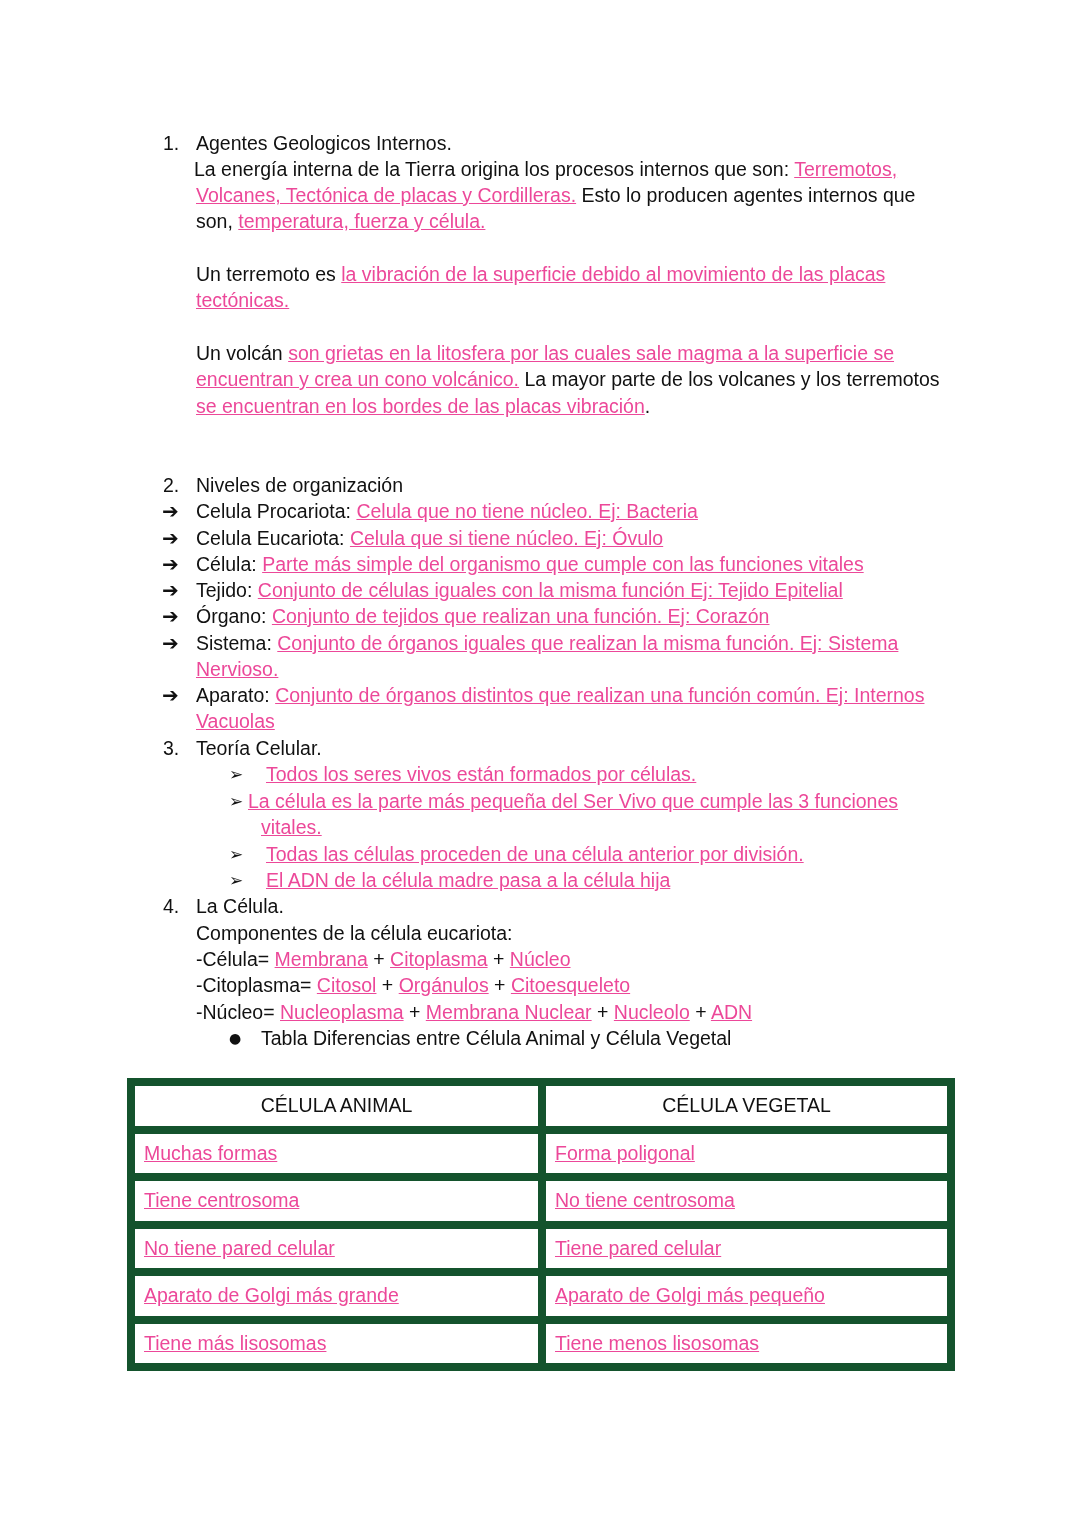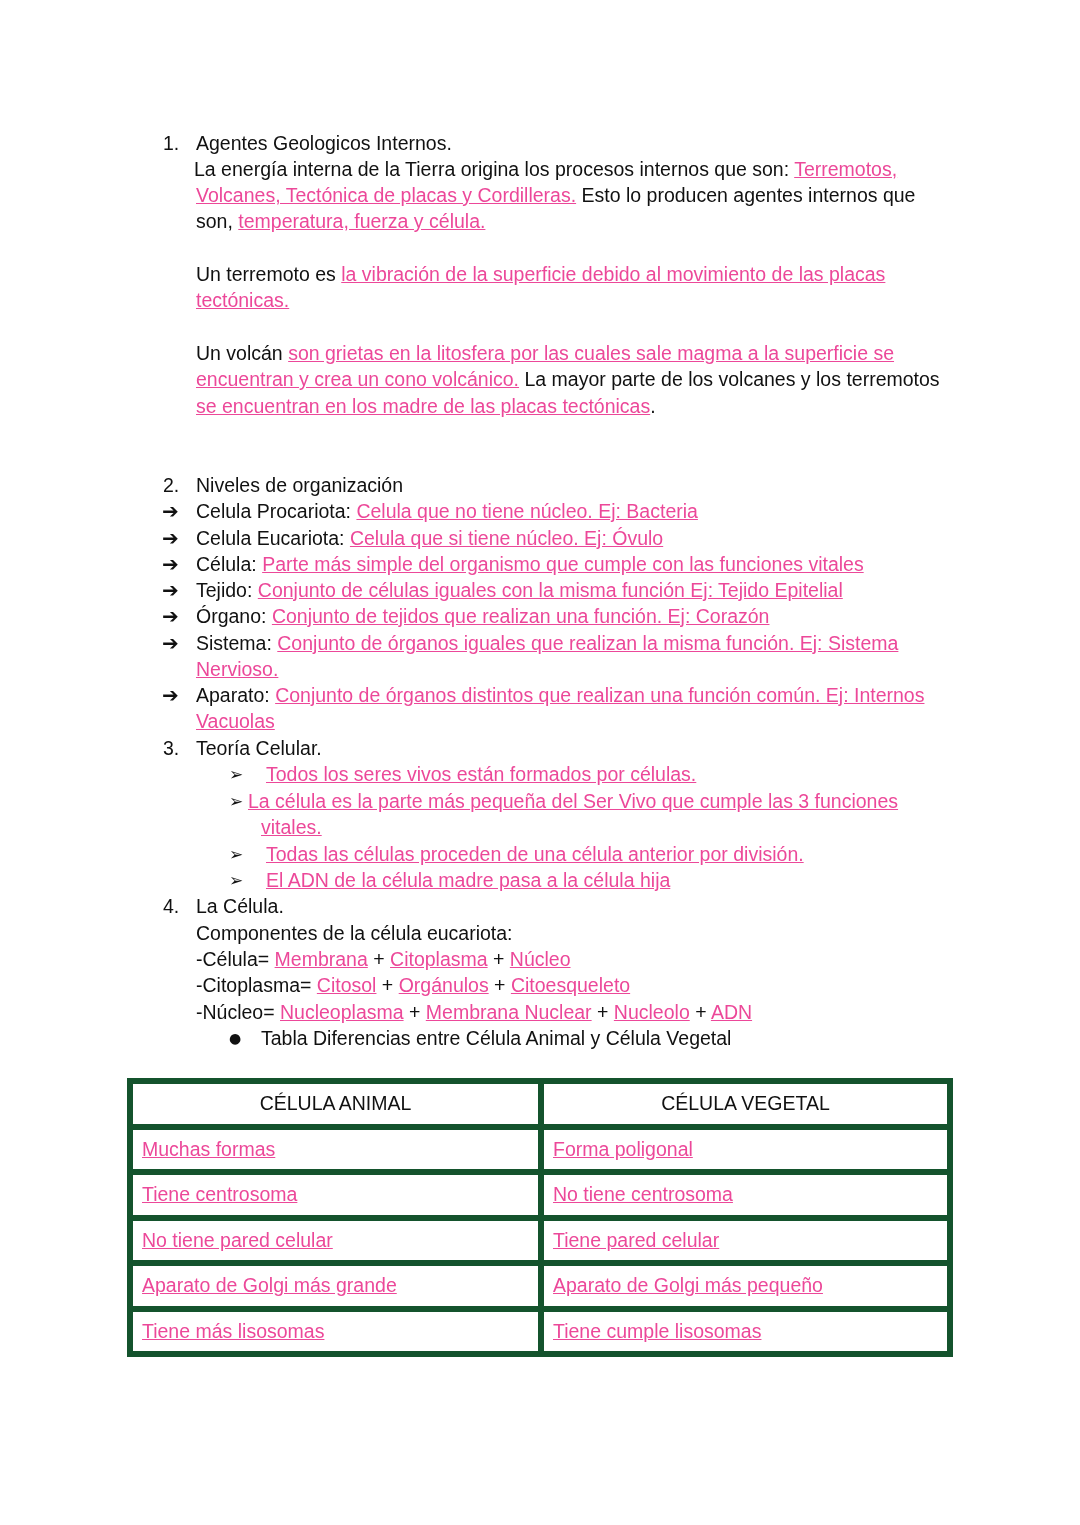--- a/index.html
+++ b/index.html
@@ -11,21 +11,21 @@
     .line { position: absolute; white-space: nowrap; line-height: 26px; }
     .num { position: absolute; left: 163px; }
     .arrow { position: absolute; left: 162px; font-size: 20px; font-family: "DejaVu Sans", sans-serif; }
     .tri { position: absolute; left: 229px; font-size: 17px; font-family: "DejaVu Sans", sans-serif; }
     .dot { position: absolute; left: 229px; font-size: 14px; font-family: "DejaVu Sans", sans-serif; }
     table.diff {
       position: absolute; left: 127px; top: 1078px; width: 820px;
       border-collapse: collapse; table-layout: fixed;
     }
     table.diff td, table.diff th {
-      border: 6px solid #14532d; height: 39.5px; padding: 0 9px;
+      border: 8px solid #14532d; height: 39.5px; padding: 0 9px;
       font-size: 19.5px; font-weight: normal; text-align: left; vertical-align: middle;
       font-family: "Liberation Sans", sans-serif;
     }
     table.diff th { text-align: center; color: #111111; }
     table.diff col.c1 { width: 411px; }
     table.diff col.c2 { width: 409px; }
   </style>
 </head>
 <body>
 
@@ -48,21 +48,21 @@
   </div>
   <div class="line blue" style="left:196px; top:287px">tectónicas.</div>
 
   <div class="line" style="left:196px; top:340px">
     <span>Un volcán </span><span class="blue">son grietas en la litosfera por las cuales sale magma a la superficie se</span>
   </div>
   <div class="line" style="left:196px; top:366px">
     <span class="blue">encuentran y crea un cono volcánico.</span><span> La mayor parte de los volcanes y los terremotos</span>
   </div>
   <div class="line" style="left:196px; top:393px">
-    <span class="blue">se encuentran en los madre de las placas tectónicas</span><span>.</span>
+    <span class="blue">se encuentran en los bordes de las placas vibración</span><span>.</span>
   </div>
 </div>
 
 <div>
   <span class="line num" style="top:472px">2.</span>
   <span class="line" style="left:196px; top:472px">Niveles de organización</span>
 
   <span class="line arrow" style="top:498px">➔</span>
   <div class="line" style="left:196px; top:498px">
     <span>Celula Procariota: </span><span class="blue">Celula que no tiene núcleo. Ej: Bacteria</span>
@@ -161,16 +161,16 @@
   <tr>
     <td class="blue">No tiene pared celular</td>
     <td class="blue">Tiene pared celular</td>
   </tr>
   <tr>
     <td class="blue">Aparato de Golgi más grande</td>
     <td class="blue">Aparato de Golgi más pequeño</td>
   </tr>
   <tr>
     <td class="blue">Tiene más lisosomas</td>
-    <td class="blue">Tiene cumple lisosomas</td>
+    <td class="blue">Tiene menos lisosomas</td>
   </tr>
 </tbody>
   </table>
 
 </body></html>

